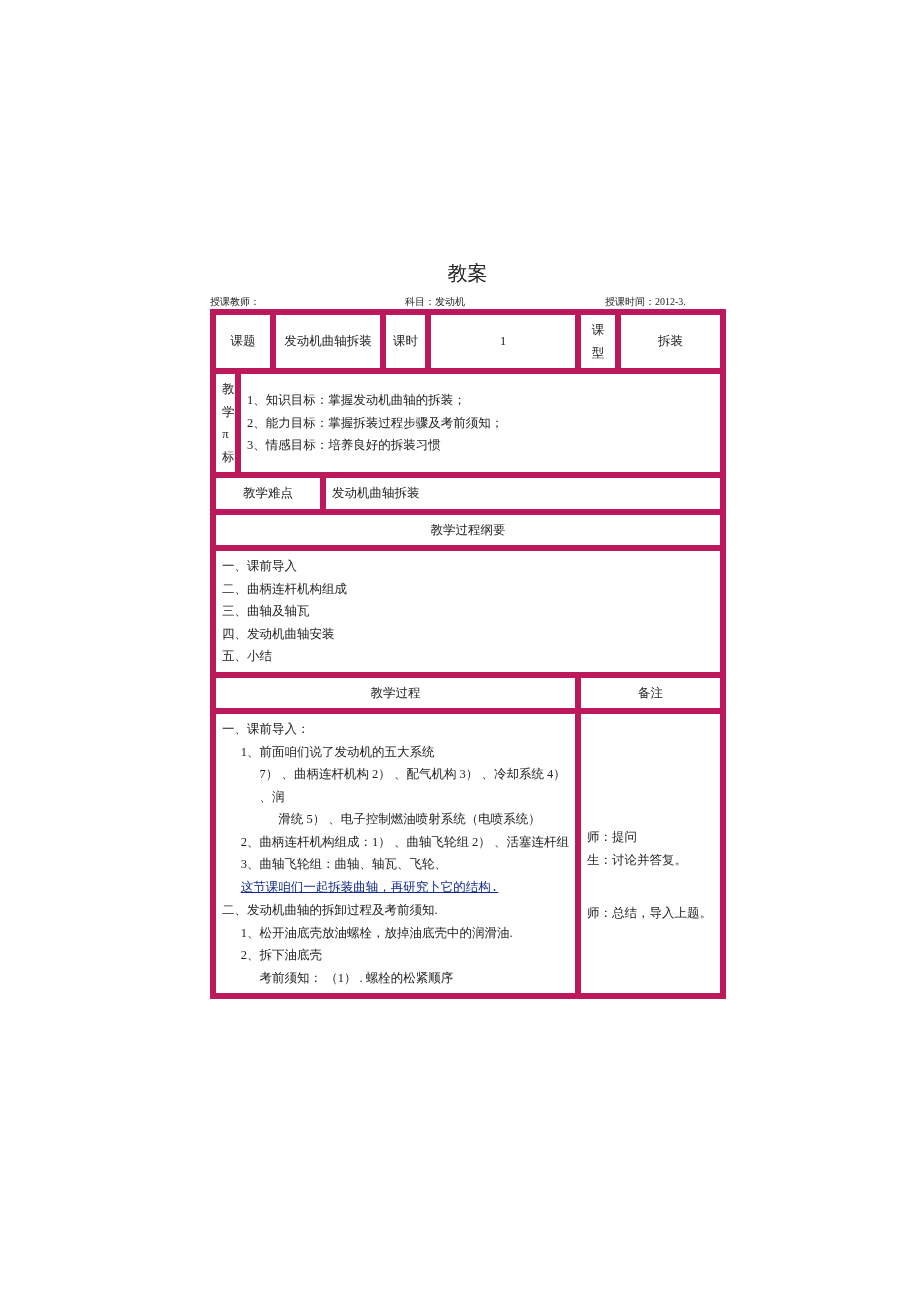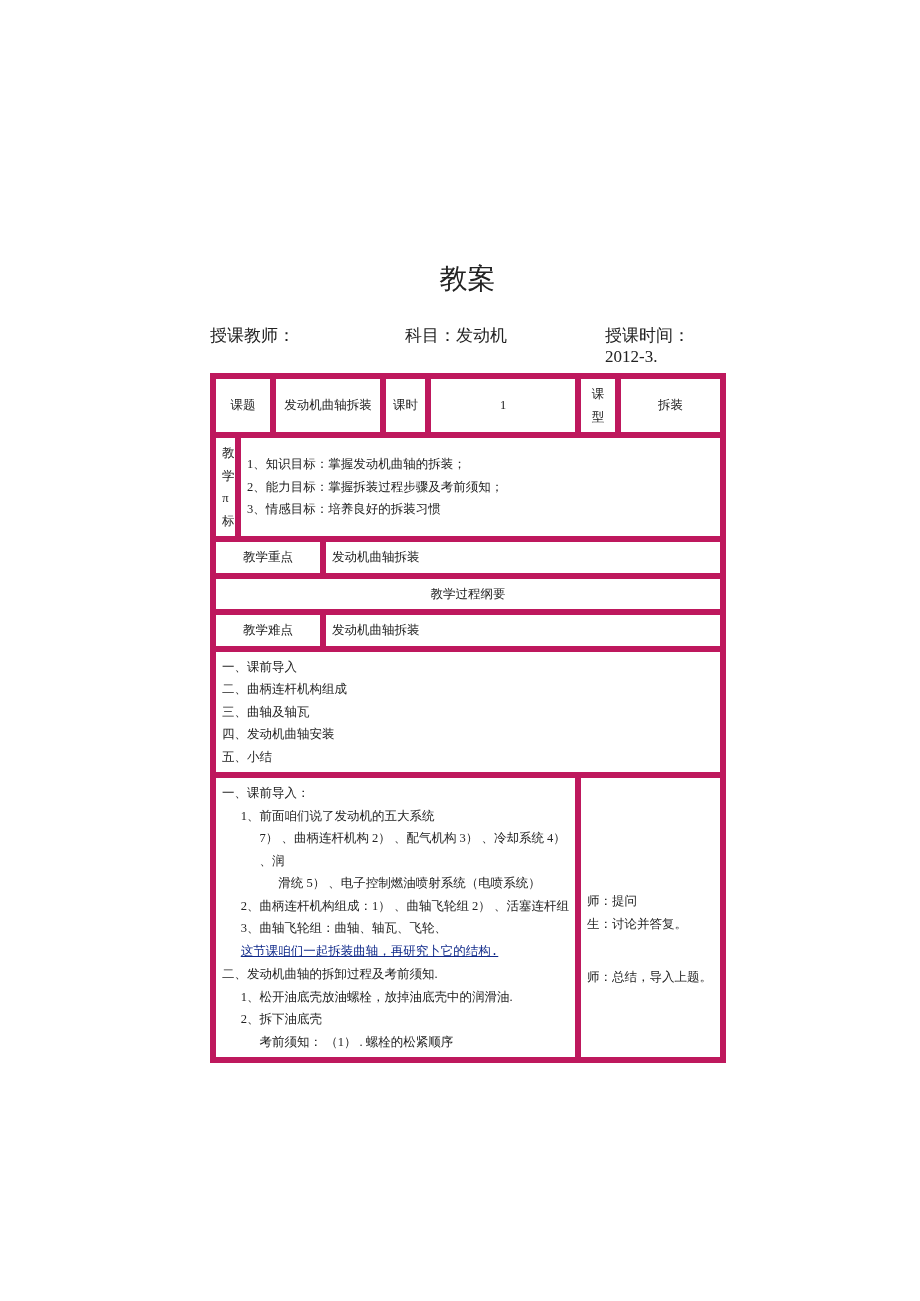--- a/index.html
+++ b/index.html
@@ -8,29 +8,29 @@
     font-family: "SimSun", "宋体", serif;
     font-size: 13px;
     color: #222;
     width: 920px;
   }
   .page {
     padding: 260px 195px 60px 210px;
   }
   .title {
     text-align: center;
-    font-size: 28px;
+    font-size: 20px;
     font-family: "KaiTi", "SimSun", serif;
-    margin-bottom: 26px;
+    margin-bottom: 8px;
   }
   .meta-row {
     display: flex;
     gap: 40px;
-    font-size: 17px;
-    margin-bottom: 6px;
+    font-size: 10px;
+    margin-bottom: 0;
   }
   .meta-row .slot1 { width: 155px; }
   .meta-row .slot2 { width: 160px; }
   .meta-row .slot3 { flex: 1; }
   table.doc {
     border-collapse: collapse;
     width: 100%;
     table-layout: fixed;
   }
   table.doc td, table.doc th {
@@ -117,44 +117,44 @@
       <td class="vcell" style="white-space:pre-line">教学
 π
 标</td>
       <td colspan="7" class="goal-cell">
         <div>1、知识目标：掌握发动机曲轴的拆装；</div>
         <div>2、能力目标：掌握拆装过程步骤及考前须知；</div>
         <div>3、情感目标：培养良好的拆装习惯</div>
       </td>
     </tr>
 
+
     <tr>
-      <td colspan="3" class="center">教学重点</td>
+      <td colspan="3" class="center">教学难点</td>
       <td colspan="5">发动机曲轴拆装</td>
     </tr>
 
     <tr>
       <td colspan="8" class="center">教学过程纲要</td>
-    </tr>
-
-    <tr>
-      <td colspan="3" class="center">教学难点</td>
-      <td colspan="5">发动机曲轴拆装</td>
     </tr>
 
     <tr>
       <td colspan="8" class="outline-cell">
         <div>一、课前导入</div>
         <div>二、曲柄连杆机构组成</div>
         <div>三、曲轴及轴瓦</div>
         <div>四、发动机曲轴安装</div>
         <div>五、小结</div>
       </td>
     </tr>
 
+    <tr>
+      <td colspan="6" class="center">教学过程</td>
+      <td colspan="2" class="center">备注</td>
+    </tr>
 
     <tr>
       <td colspan="6" class="process-left">
         <div>一、课前导入：</div>
         <div class="indent1">1、前面咱们说了发动机的五大系统</div>
         <div class="indent2">7） 、曲柄连杆机构 2） 、配气机构 3） 、冷却系统 4） 、润</div>
         <div class="indent3">滑统 5） 、电子控制燃油喷射系统（电喷系统）</div>
         <div class="indent1">2、曲柄连杆机构组成：1） 、曲轴飞轮组 2） 、活塞连杆组</div>
         <div class="indent1">3、曲轴飞轮组：曲轴、轴瓦、飞轮、</div>
         <div class="indent1"><a class="key">这节课咱们一起拆装曲轴，再研究卜它的结构.</a></div>

